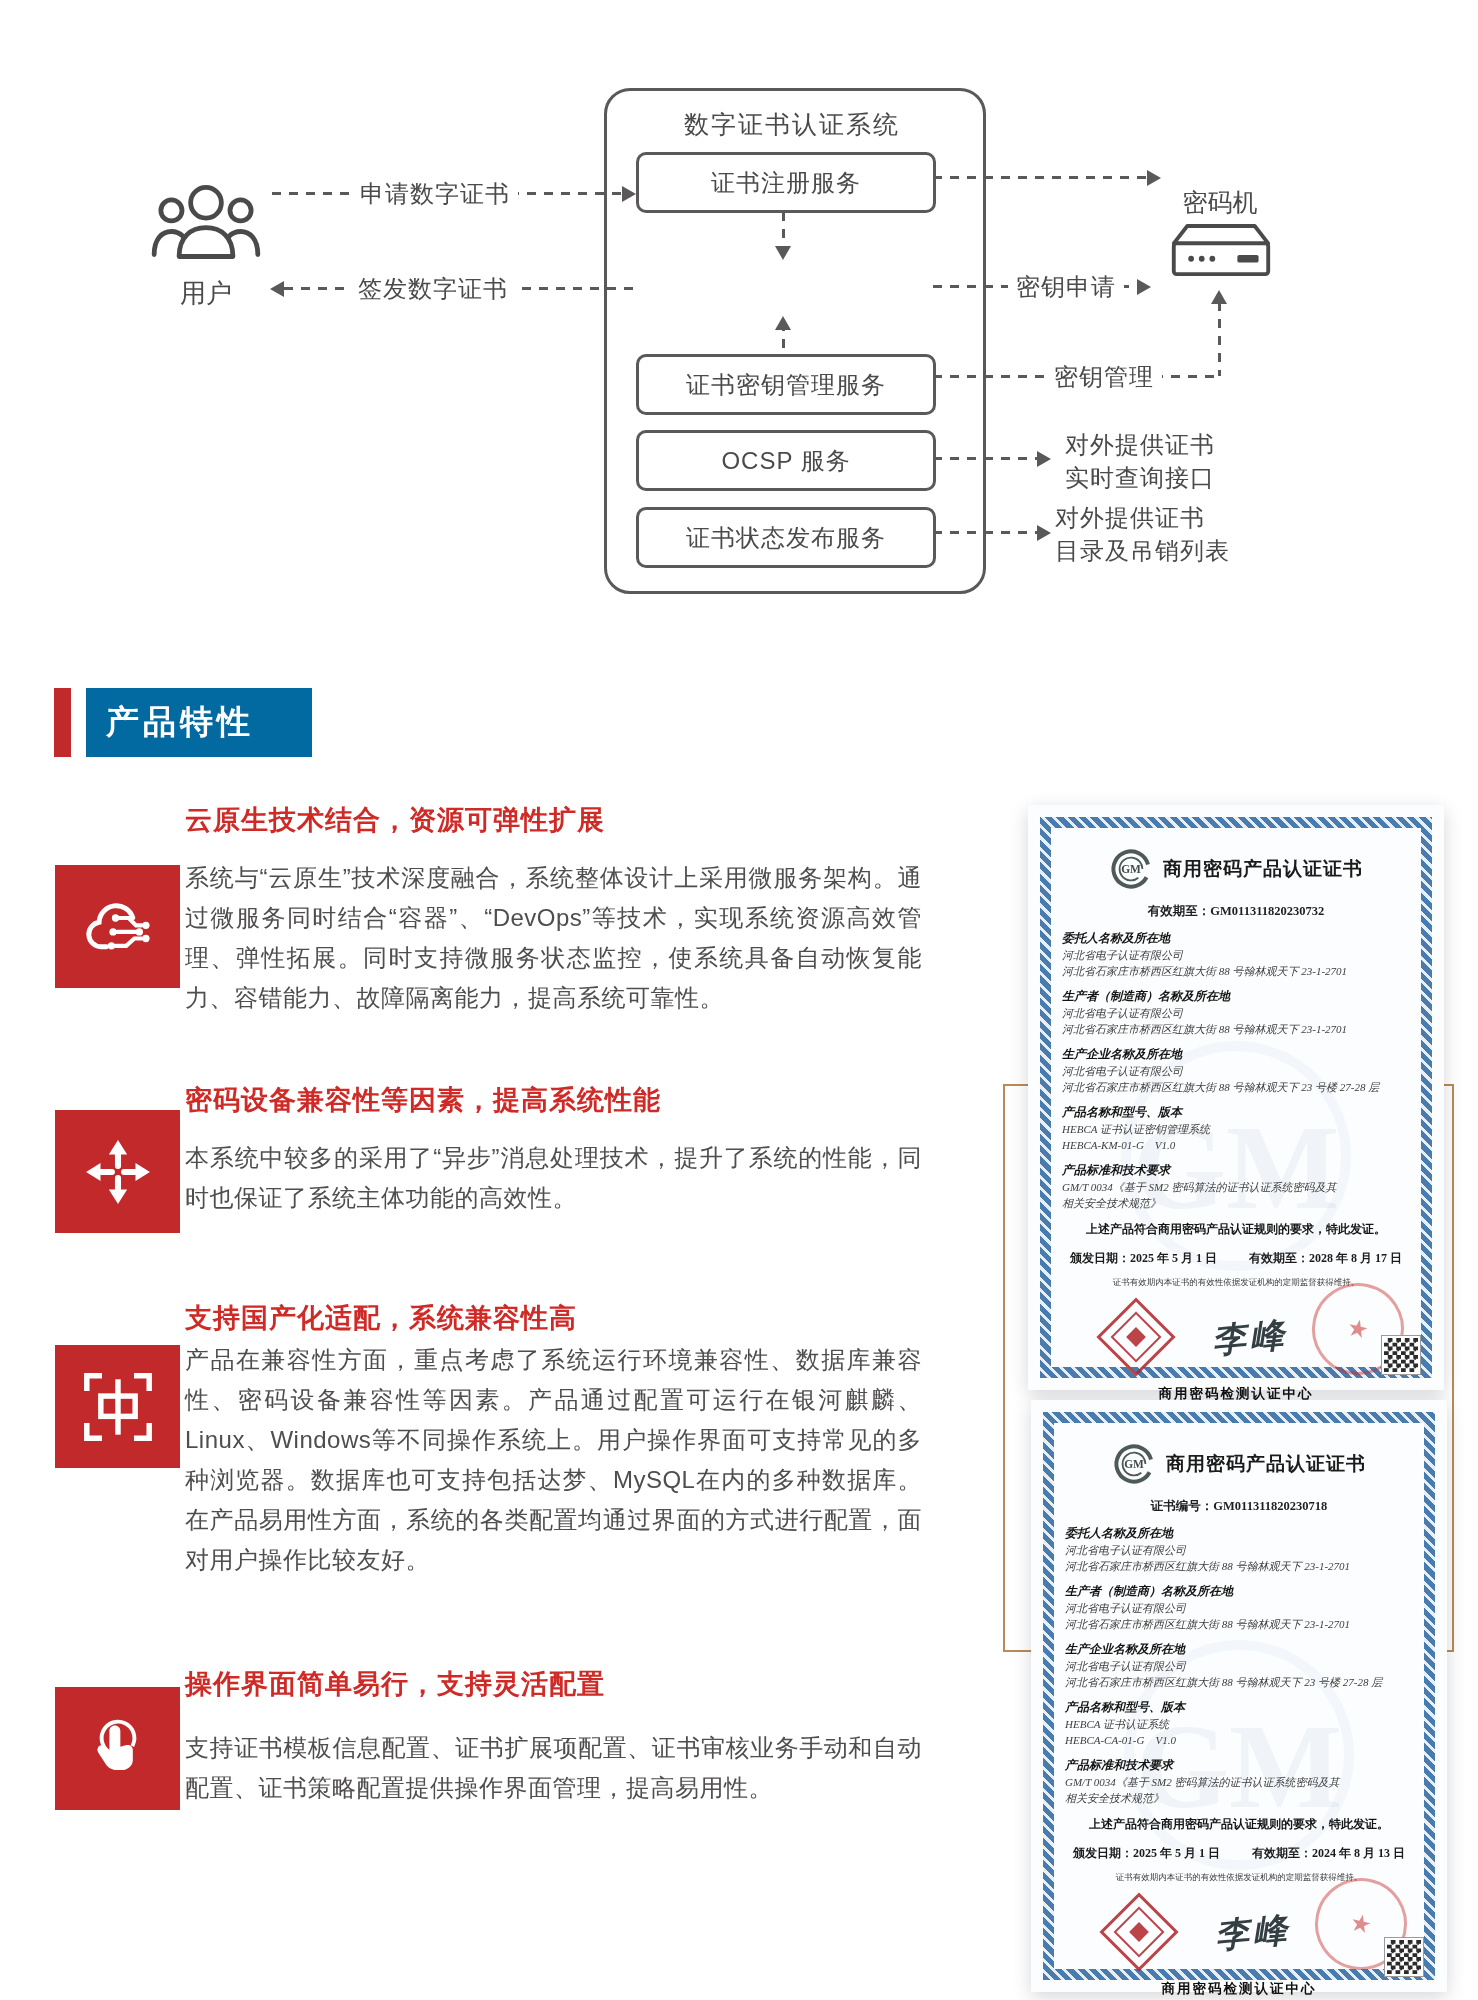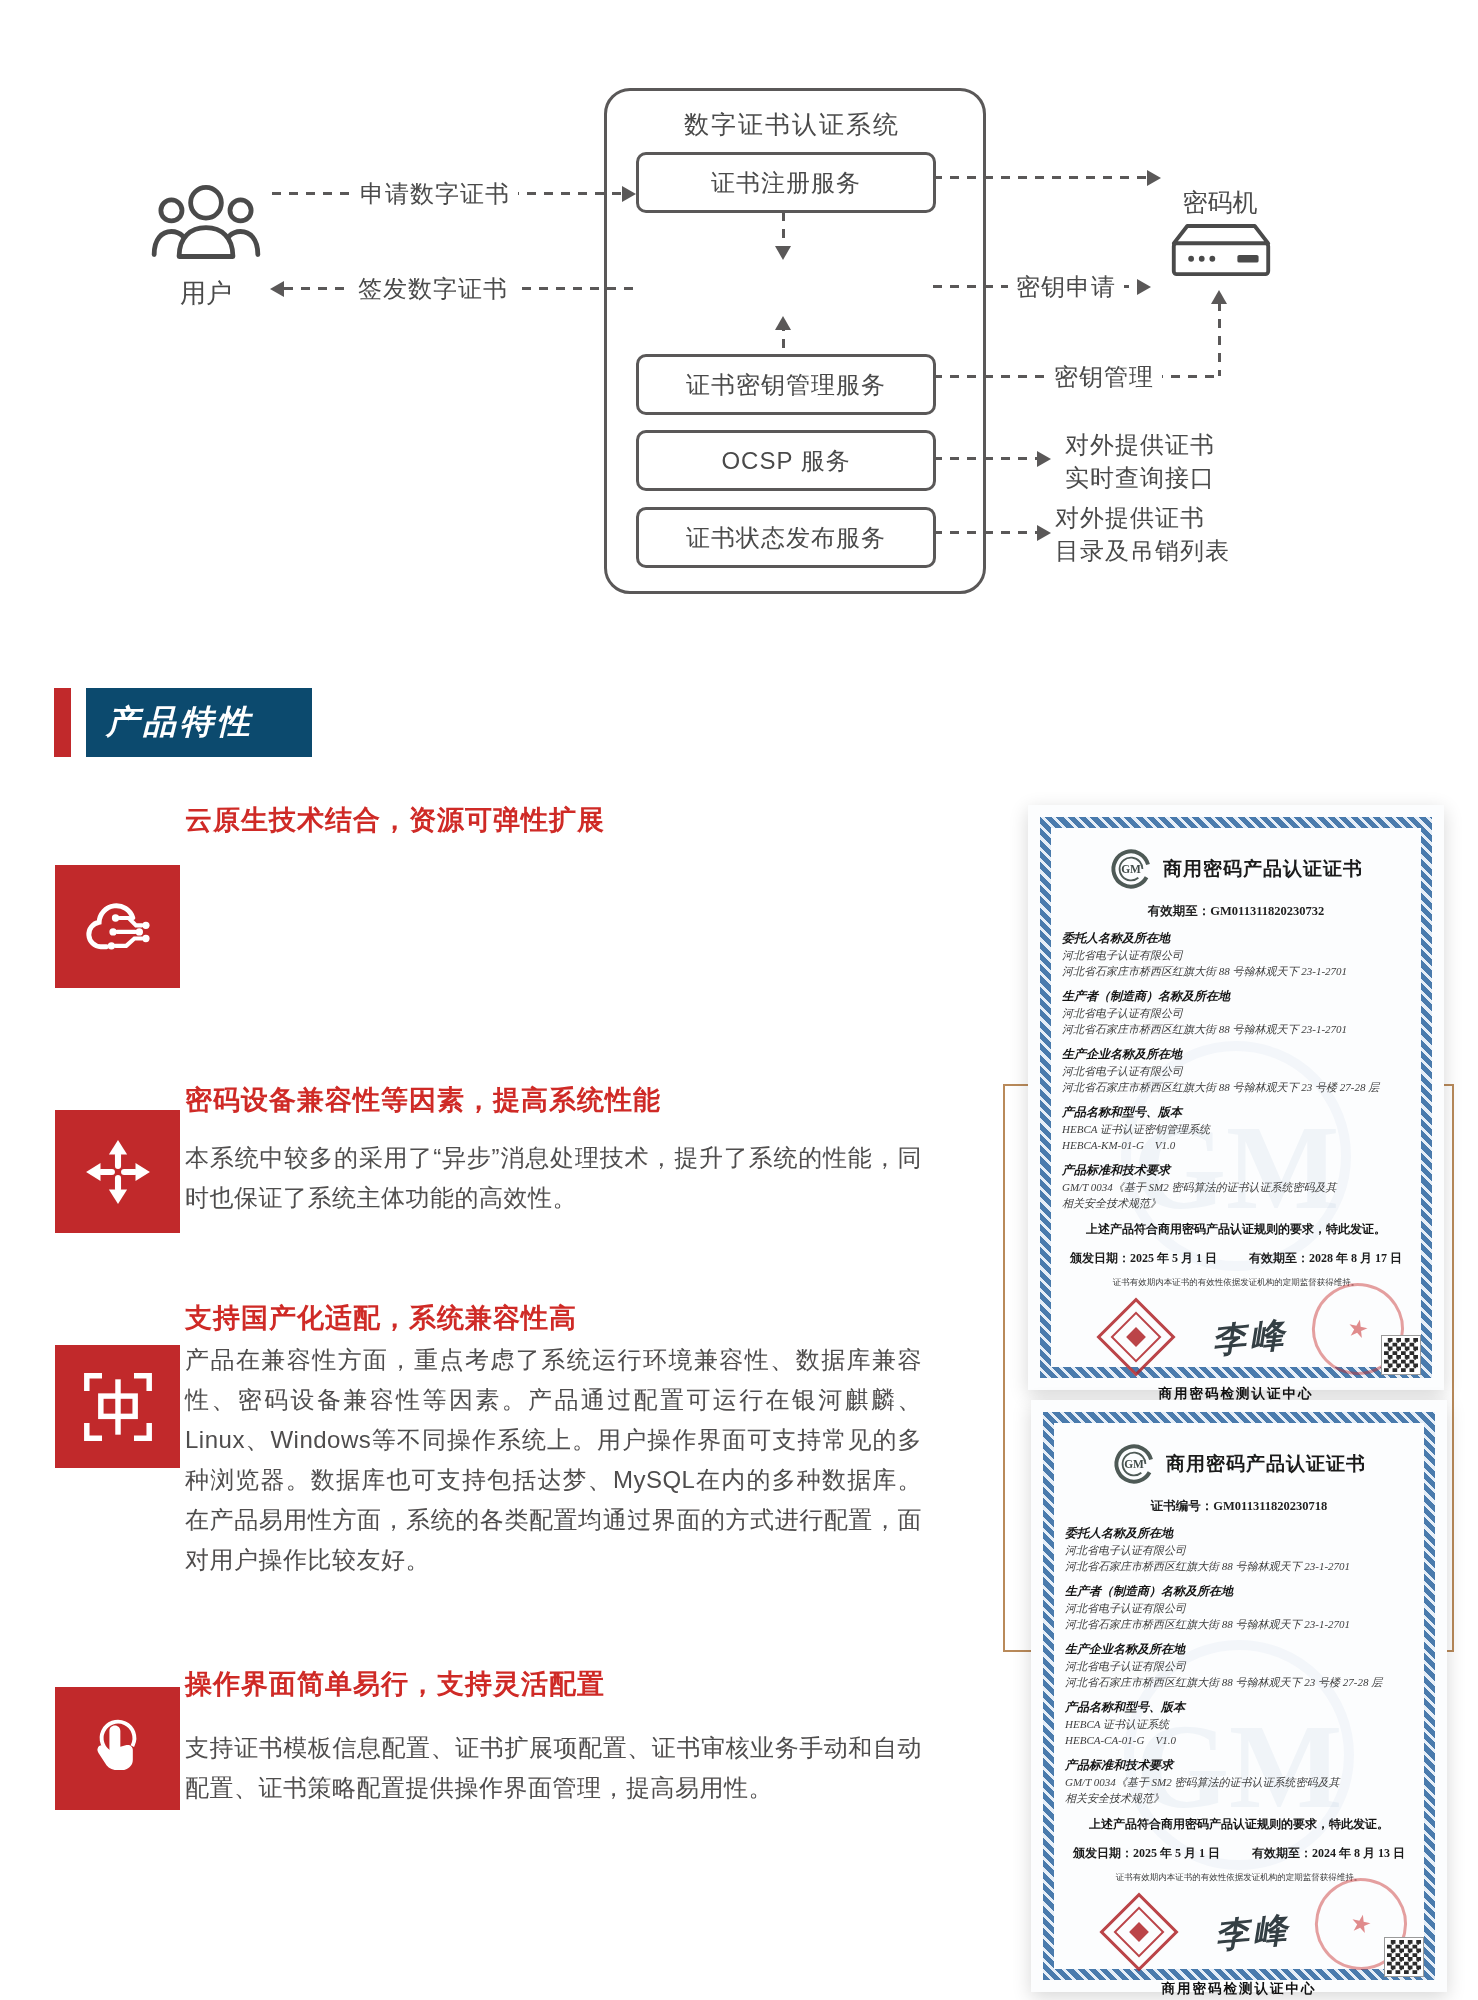--- a/index.html
+++ b/index.html
@@ -24,22 +24,22 @@
   .tri-u{border-left:8px solid transparent;border-right:8px solid transparent;border-bottom:14px solid #5a5858;}
   .tri-d{border-left:8px solid transparent;border-right:8px solid transparent;border-top:14px solid #5a5858;}
   .dlab{position:absolute;background:#fff;color:#4a4a4a;font-size:24px;padding:0 8px;letter-spacing:1px;}
   .dlab2{position:absolute;color:#4a4a4a;font-size:24px;line-height:33px;letter-spacing:1px;}
   .users{position:absolute;left:148px;top:172px;}
   .users-label{position:absolute;left:148px;top:276px;width:116px;text-align:center;font-size:26px;color:#4a4a4a;}
   .machine{position:absolute;left:1168px;top:222px;}
   .machine-label{position:absolute;left:1160px;top:186px;width:120px;text-align:center;font-size:25px;color:#4a4a4a;}
   
   .sec-bar{position:absolute;left:54px;top:688px;width:17px;height:69px;background:#c1292b;}
-  .sec-box{position:absolute;left:86px;top:688px;width:226px;height:69px;background:#0c4a6e;
-       display:flex;align-items:center;padding-left:20px;box-sizing:border-box;font-style:italic;}
+  .sec-box{position:absolute;left:86px;top:688px;width:226px;height:69px;background:#0369a1;
+       display:flex;align-items:center;padding-left:20px;box-sizing:border-box;}
   .sec-box span{color:#fff;font-size:33px;font-weight:bold;letter-spacing:4px;}
   
   .fi{position:absolute;left:55px;width:125px;height:123px;background:#c1292b;
       display:flex;align-items:center;justify-content:center;}
   .fi1{top:865px}.fi2{top:1110px}.fi3{top:1345px}.fi4{top:1687px}
   .fh{position:absolute;left:185px;font-size:27px;font-weight:bold;color:#cf2a26;letter-spacing:1px;}
   .fh1{top:802px}.fh2{top:1082px}.fh3{top:1300px}.fh4{top:1666px}
   .fb{position:absolute;left:185px;width:737px;font-size:24px;color:#4f4d4d;line-height:40px;
       letter-spacing:.5px;text-align:justify;}
   .fb1{top:858px}.fb2{top:1138px}.fb3{top:1340px}.fb4{top:1728px}
@@ -180,20 +180,21 @@
         <circle cx="44" cy="56" r="4.5" stroke-width="0"></circle>
         <path d="M49 56 h22" fill="none"></path>
         <circle cx="76" cy="56" r="4.5" stroke-width="0"></circle>
         <circle cx="42" cy="73" r="4.5" stroke-width="0"></circle>
         <path d="M47 73 h13 l10 -9 h9" fill="none"></path>
         <circle cx="84" cy="64" r="4.5" stroke-width="0"></circle>
       </g>
     </svg>
   </div>
   <div class="fh fh1">云原生技术结合，资源可弹性扩展</div>
+  <div class="fb fb1">系统与“云原生”技术深度融合，系统整体设计上采用微服务架构。通过微服务同时结合“容器”、“DevOps”等技术，实现系统资源高效管理、弹性拓展。同时支持微服务状态监控，使系统具备自动恢复能力、容错能力、故障隔离能力，提高系统可靠性。</div>
 
   <div class="fi fi2">
     <svg viewBox="0 0 100 100" width="76" height="76">
       <g stroke="#fff" stroke-width="8" stroke-linecap="round">
         <line x1="50" y1="28" x2="50" y2="42"></line>
           <line x1="50" y1="58" x2="50" y2="72"></line>
         <line x1="28" y1="50" x2="42" y2="50"></line>
           <line x1="58" y1="50" x2="72" y2="50"></line>
       </g>
       <g fill="#fff">

